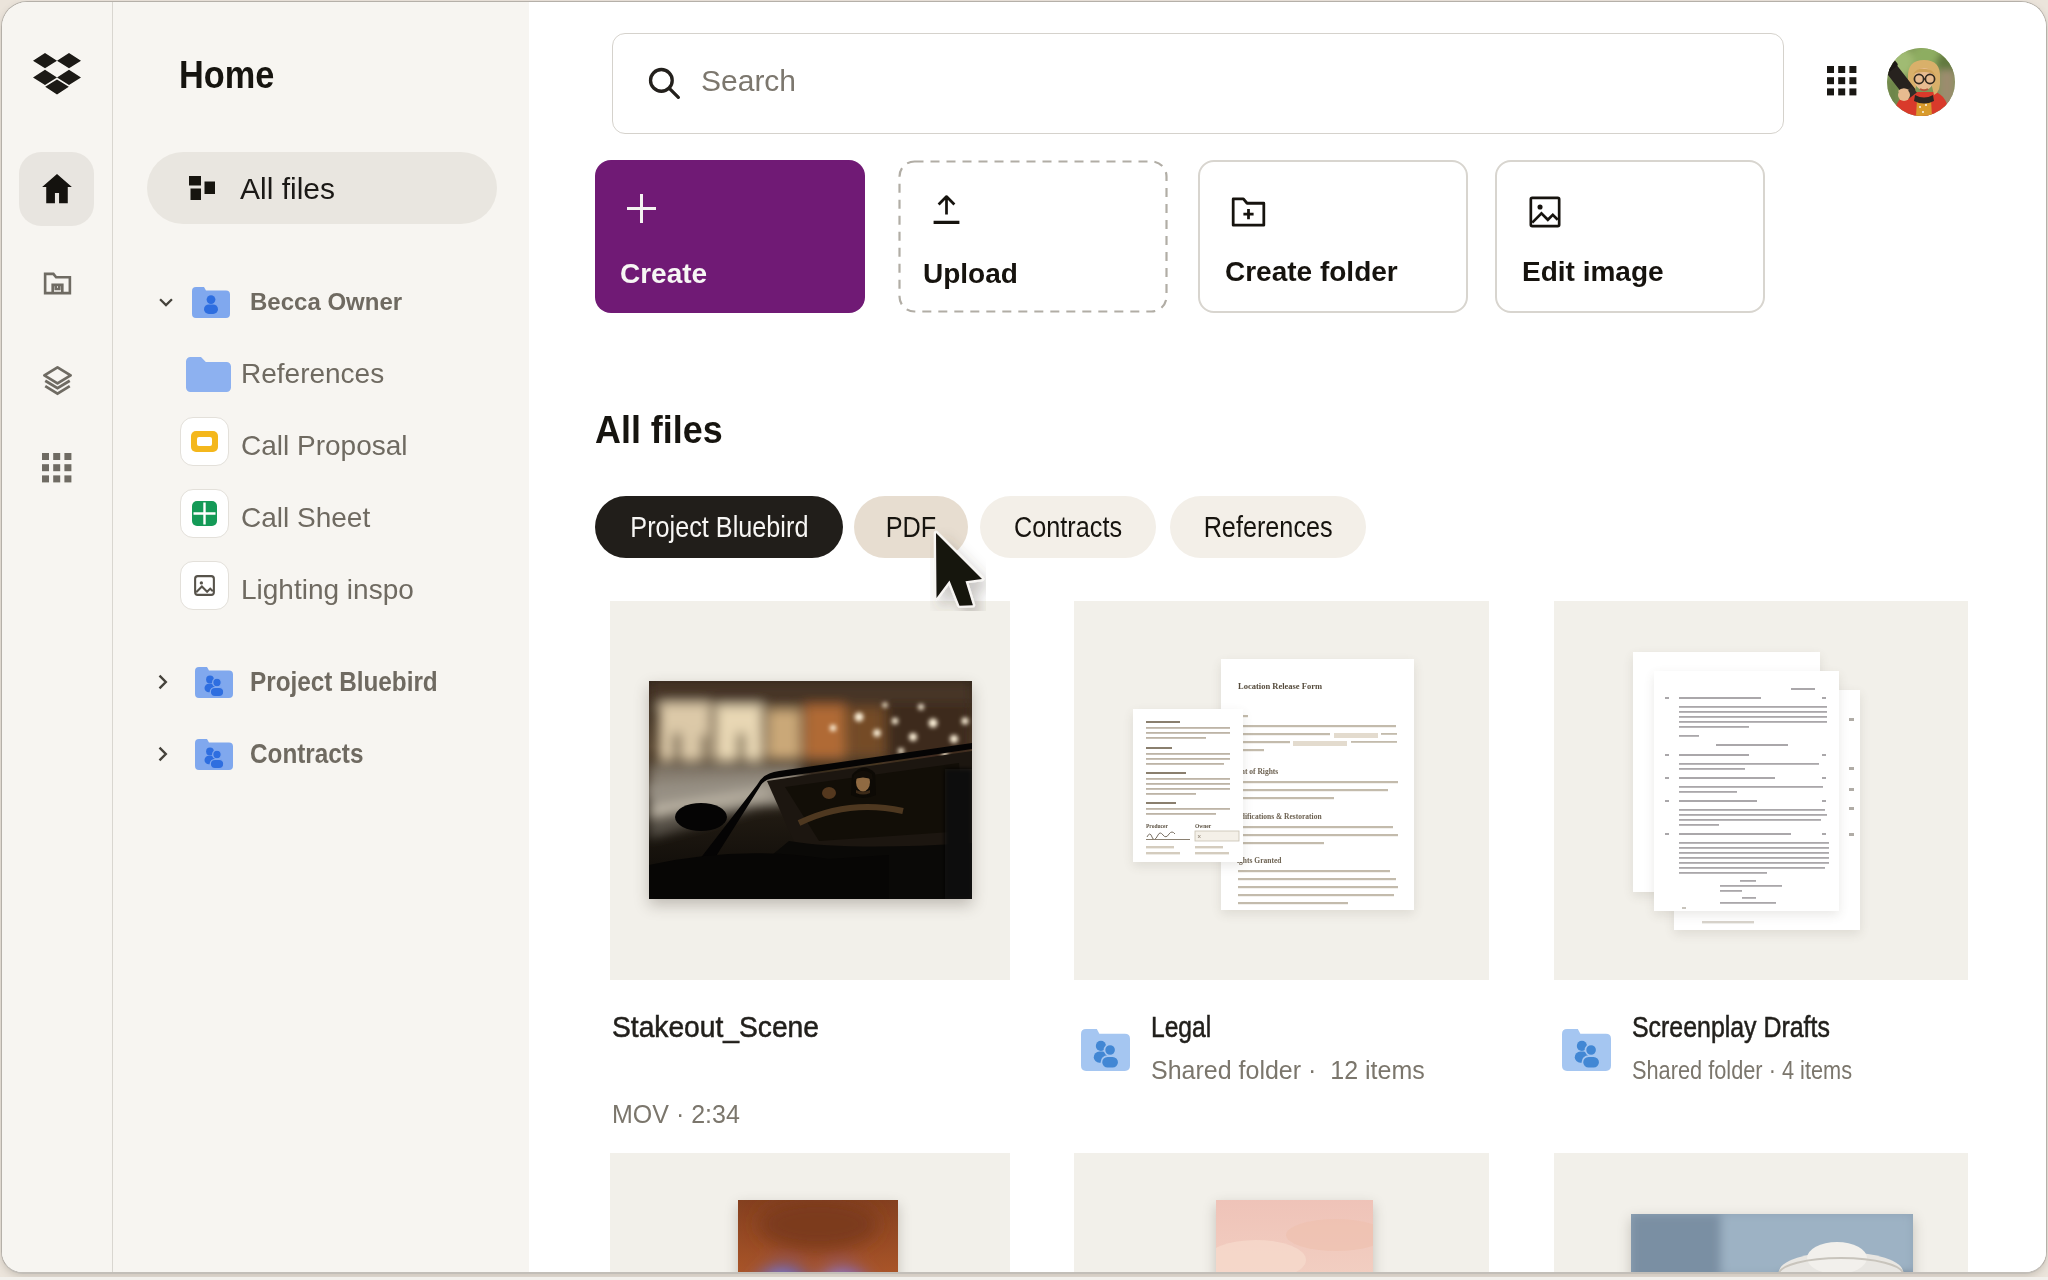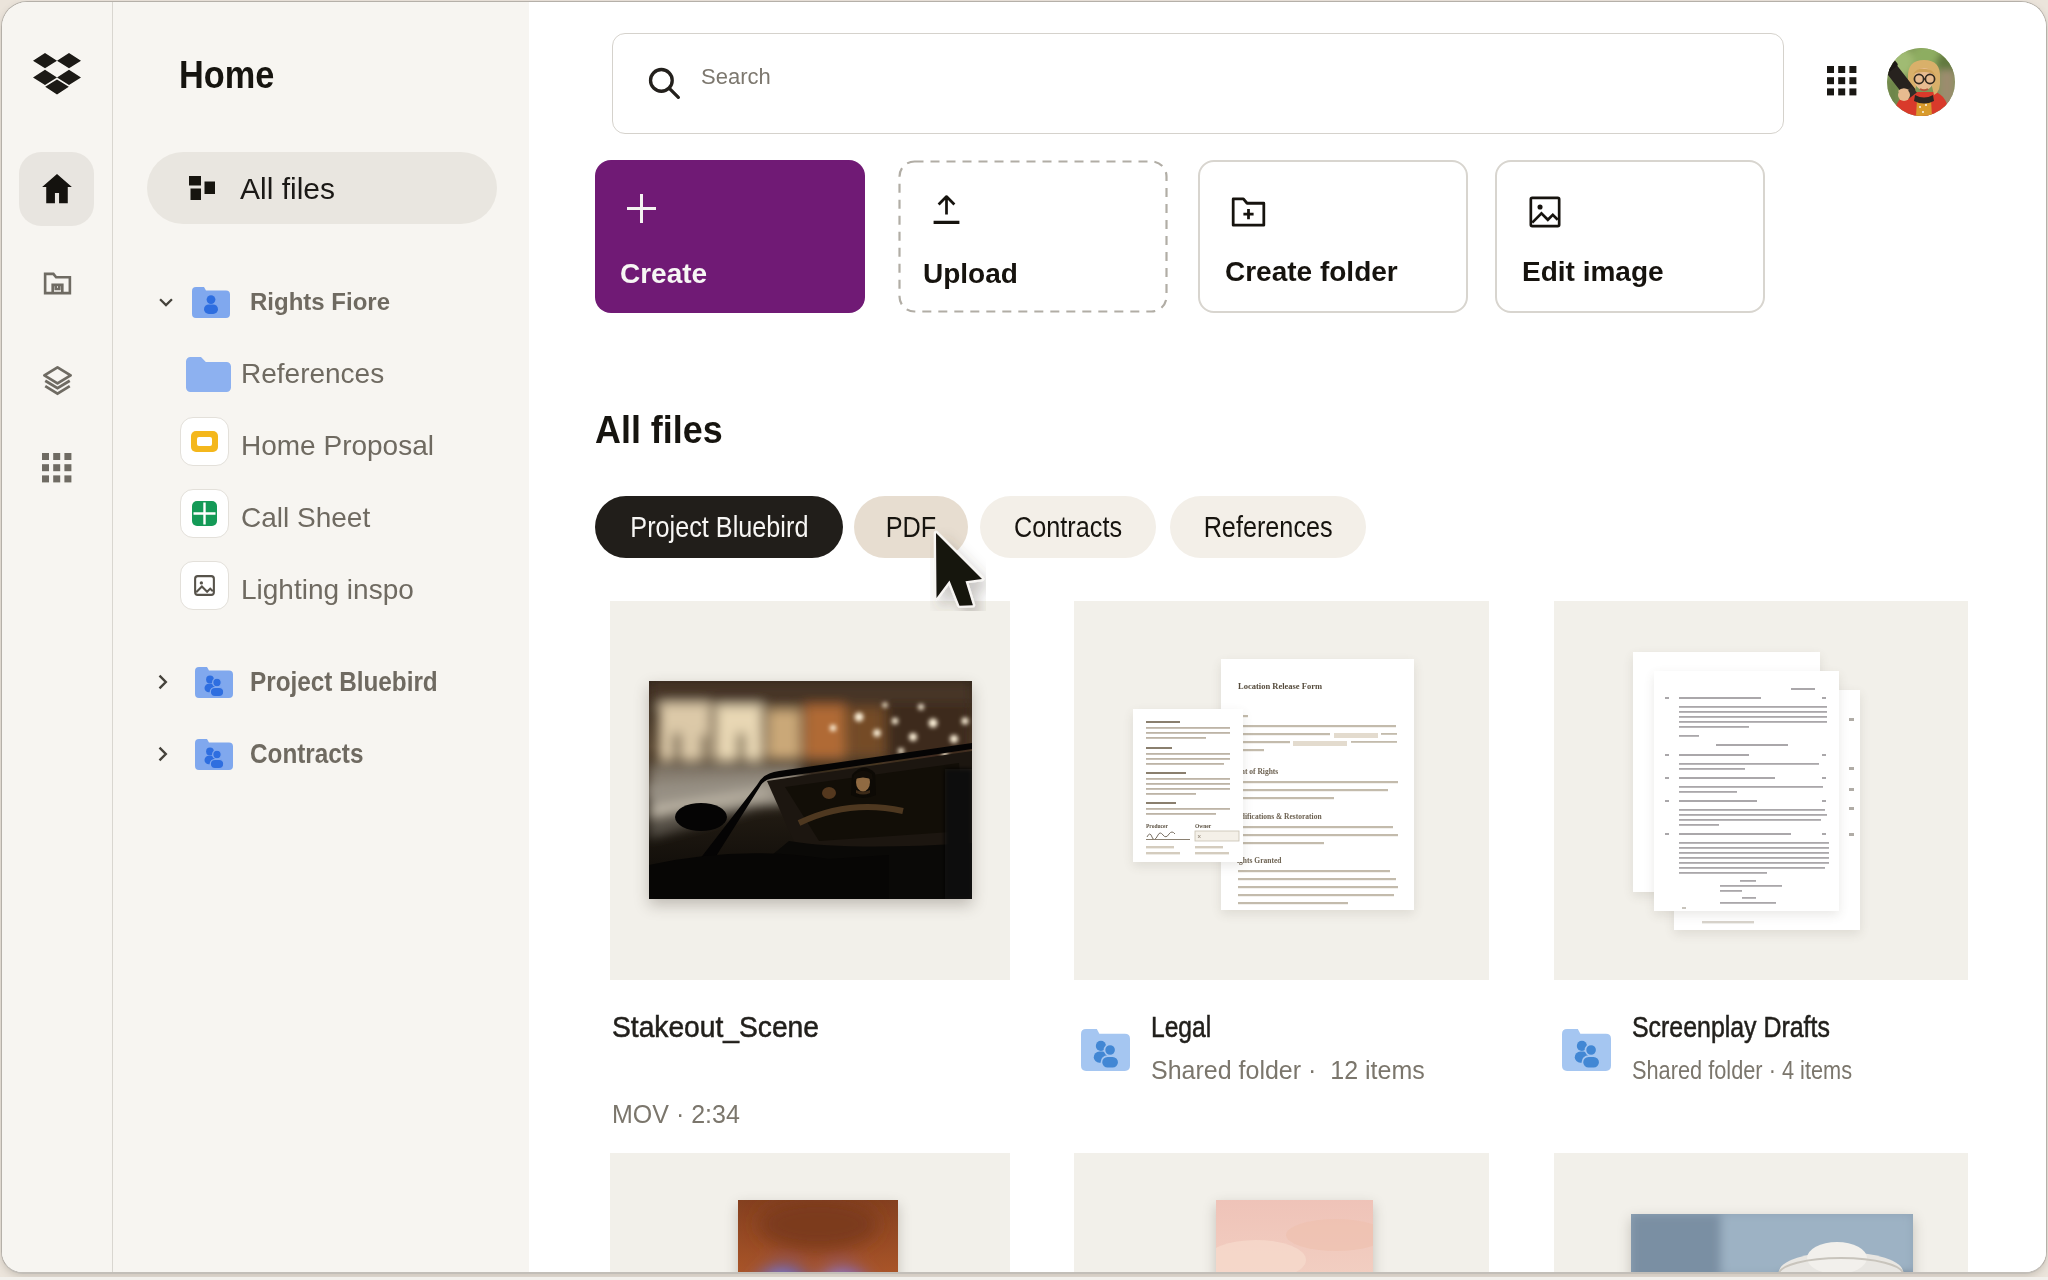--- a/index.html
+++ b/index.html
@@ -24,21 +24,21 @@
 
   .ti { position:absolute; height:60px; }
   .ti .nm { position:absolute; left:128px; top:50%; transform:translateY(-50%) scaleX(1); transform-origin:0 50%;
     font-size:28px; color:#6f6a61; white-space:nowrap; }
   .ti .nm.b { font-weight:700; left:137px; font-size:24px; }
   .ti .nm.pb { font-weight:700; left:137px; font-size:27px; transform:translateY(-50%) scaleX(.9); }
   .chev { position:absolute; left:44px; top:50%; transform:translateY(-50%); }
 
   .sbar { position:absolute; left:83px; top:31px; width:1172px; height:101px;
     border:1.5px solid #d5d2cc; border-radius:13px; background:#fff; }
-  .sbar .ph { position:absolute; left:88px; top:30px; font-size:22px; color:#7c776e; }
+  .sbar .ph { position:absolute; left:88px; top:30px; font-size:30px; color:#7c776e; }
 
   .btnrow .bt { position:absolute; top:158px; width:270px; height:153px; border-radius:16px; }
   .bt .lbl { position:absolute; left:25px; bottom:23px; font-size:28px; font-weight:700; color:#16130e; }
   .bt.dark { background:#701a75; }
   .bt.dark .lbl { color:#f7f6f4; }
   .bt.dashed { background:#fff; }
   .bt.line { border:2px solid #d8d5cf; background:#fff;text-align:center; }
 
   .h1 { position:absolute; left:66px; top:406px; font-size:39px; font-weight:700;
     color:#16140f; transform:scaleX(.92); transform-origin:0 0; }
@@ -105,33 +105,33 @@
       <svg class="chev" style="left:45px" width="16" height="11" viewBox="0 0 17 11" fill="none" stroke="#46433c" stroke-width="2.4">
           <path d="M2.2 2.5 8.5 8.8 14.8 2.5"></path>
         </svg>
       <svg class="abs" style="left:79px;top:15px" width="38" height="31" viewBox="0 0 38 31">
           <path fill="#80a8ee" d="M0 4 Q0 0 4 0 L12 0 14 3.5 34 3.5 Q38 3.5 38 7.5 L38 27 Q38 31 34 31 L4 31 Q0 31 0 27 Z"></path>
           <g fill="#2e6ee0">
             <circle cx="19" cy="12.6" r="4.4"></circle>
             <rect x="12" y="17.4" width="14" height="9.6" rx="4.8"></rect>
           </g>
         </svg>
-      <span class="nm b">Rights Fiore</span>
+      <span class="nm b">Becca Owner</span>
     </div>
     <div class="ti" style="left:0;top:342px;width:100%">
       <svg class="abs" style="left:73px;top:13px" width="45" height="35" viewBox="0 0 45 35">
           <path fill="#8db1f0" d="M0 4.5A4.5 4.5 0 0 1 4.5 0H15l4.8 5H40.5A4.5 4.5 0 0 1 45 9.5V30.5A4.5 4.5 0 0 1 40.5 35H4.5A4.5 4.5 0 0 1 0 30.5Z"></path>
         </svg>
       <span class="nm">References</span>
     </div>
     <div class="ti" style="left:0;top:414px;width:100%">
       <div class="abs" style="left:67px;top:1px;width:49px;height:49px;background:#fff;border:1px solid #e3e0da;border-radius:13px"></div>
       <div class="abs" style="left:78px;top:15px;width:27px;height:21px;background:#f4b71c;border-radius:5px"></div>
       <div class="abs" style="left:84px;top:21px;width:15px;height:9px;background:#fff;border-radius:2px"></div>
-      <span class="nm">Home Proposal</span>
+      <span class="nm">Call Proposal</span>
     </div>
     <div class="ti" style="left:0;top:558px;width:100%">
       <div class="abs" style="left:67px;top:1px;width:49px;height:49px;background:#fff;border:1px solid #e3e0da;border-radius:13px"></div>
       <svg class="abs" style="left:79px;top:13px" width="25" height="25" viewBox="0 0 24 24" fill="none" stroke="#57534b" stroke-width="2">
           <rect x="3" y="3" width="18" height="18" rx="2.5"></rect>
           <circle cx="9" cy="9.5" r="1.6" fill="#57534b" stroke="none"></circle>
           <path d="M4 18.5 9.5 13l5 5 3-3 2.5 2.5"></path>
         </svg>
       <span class="nm">Lighting inspo</span>
     </div>

